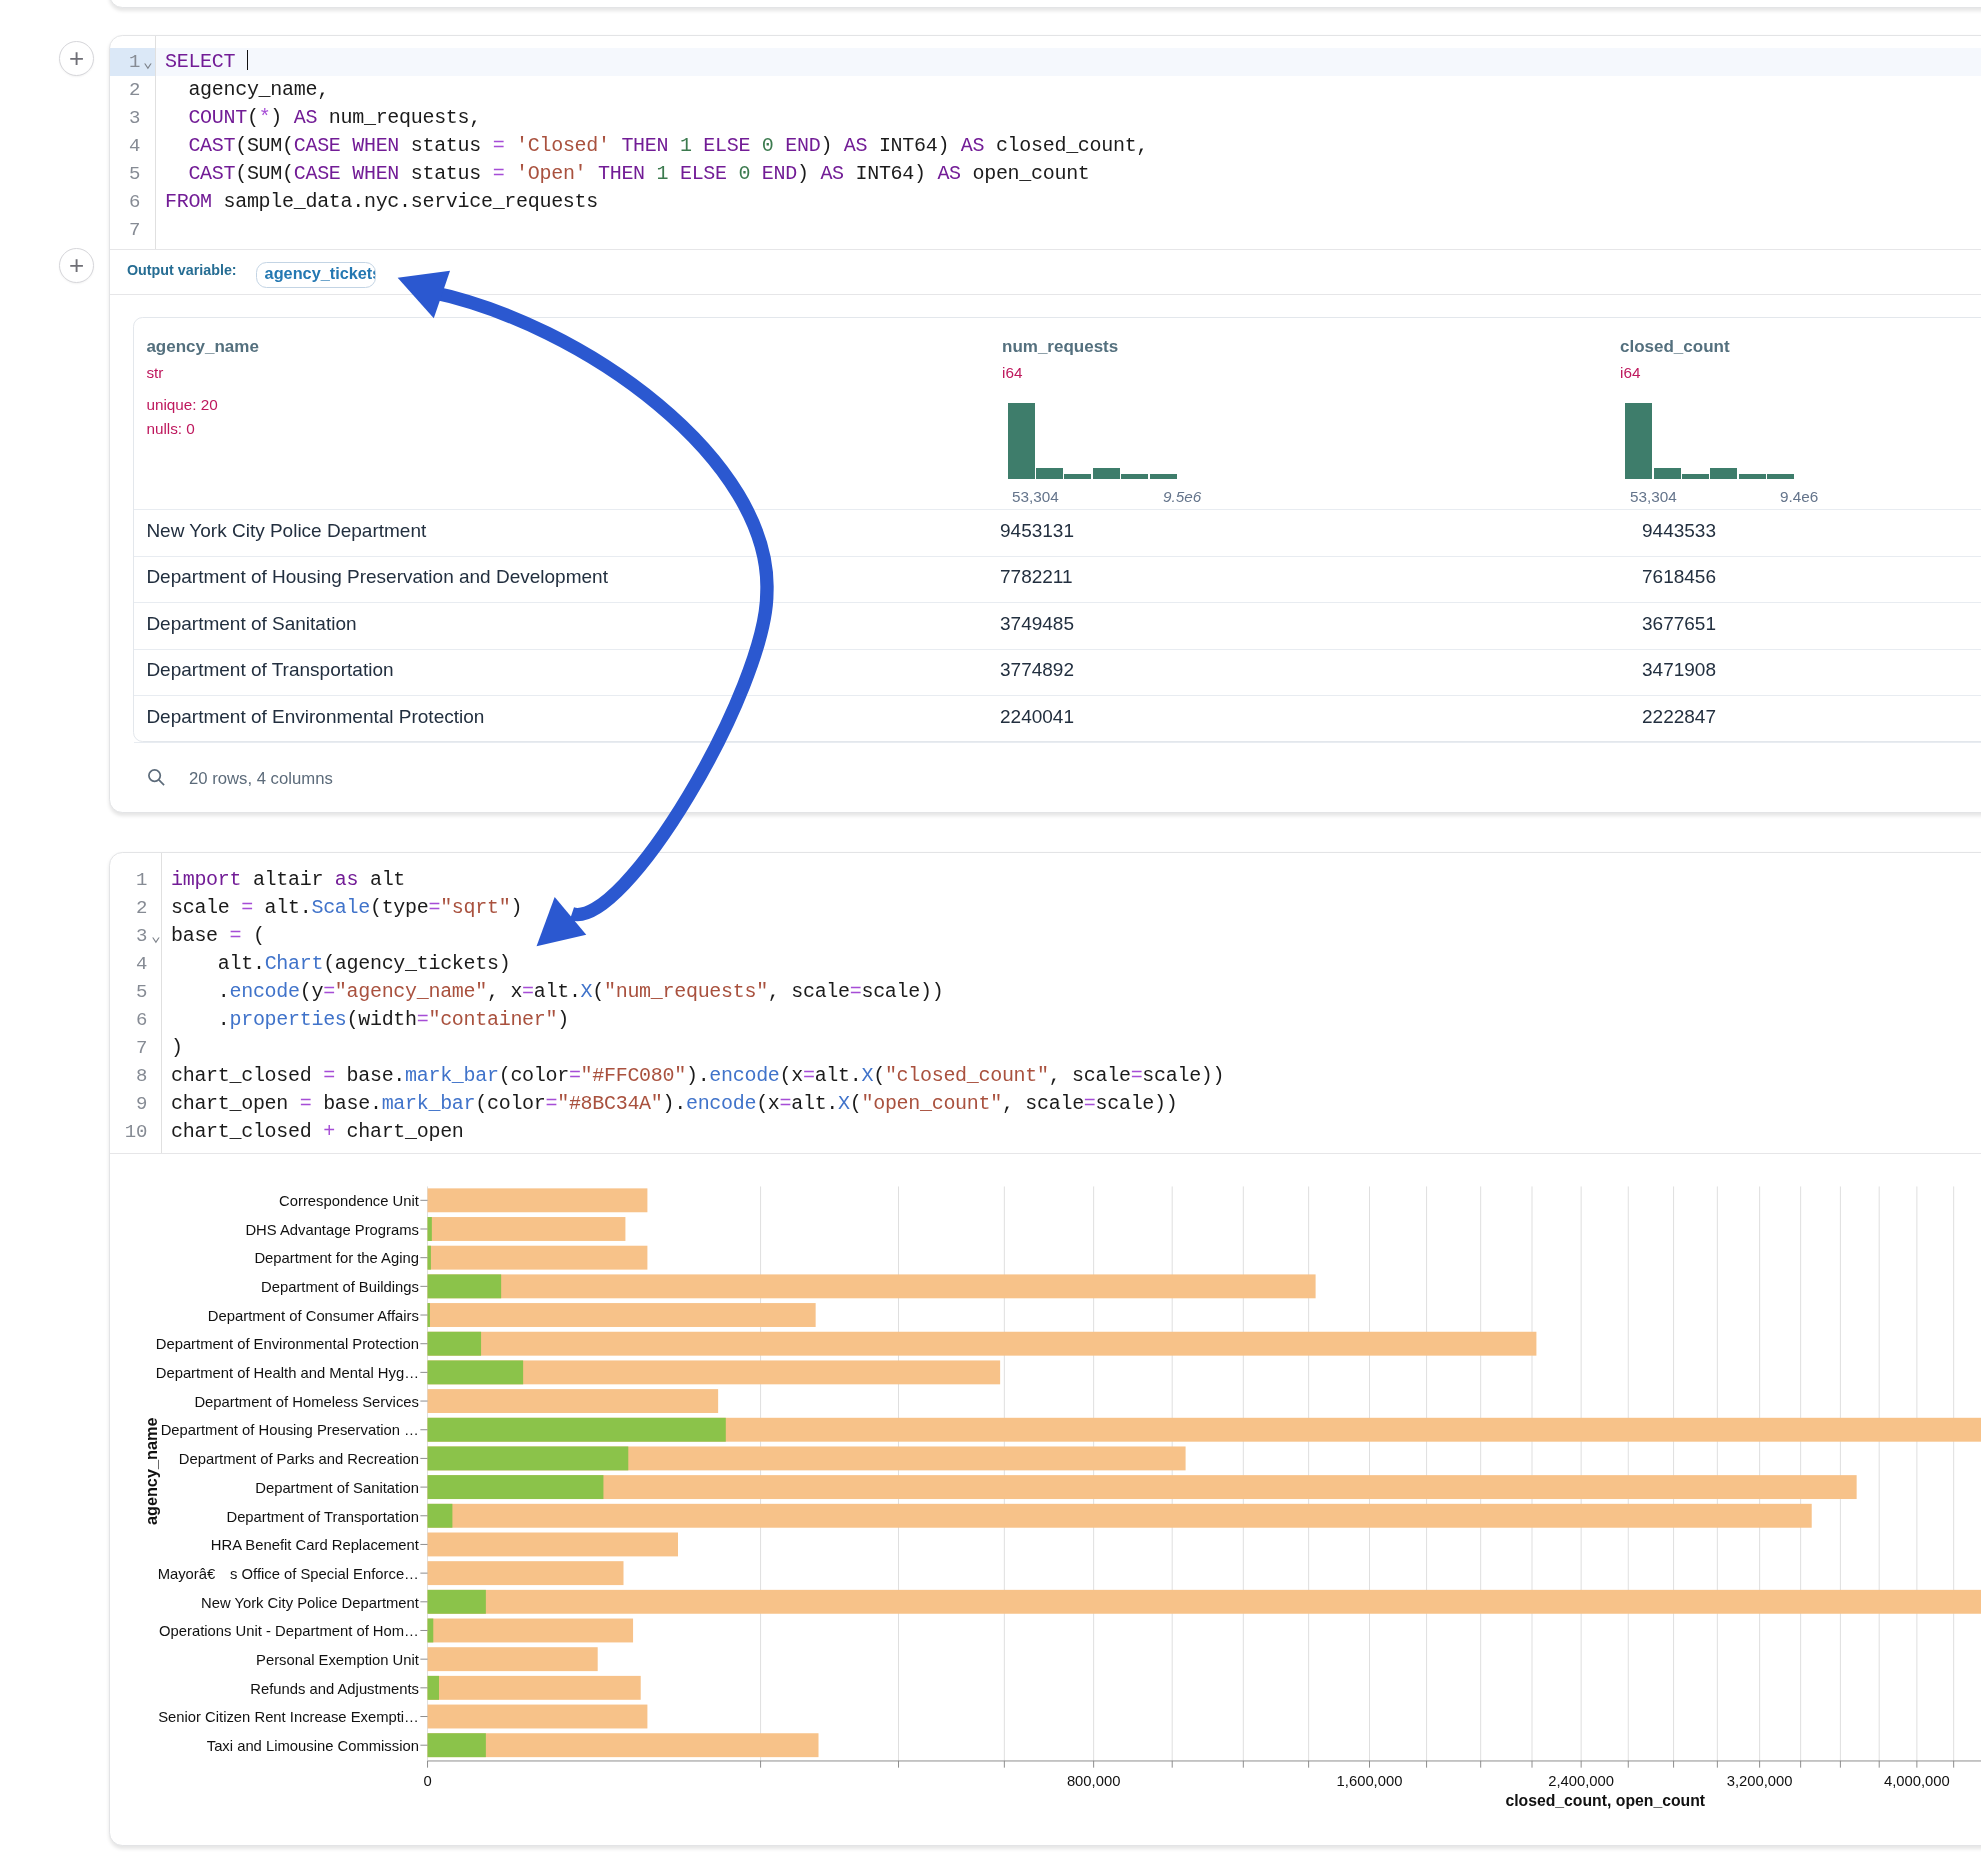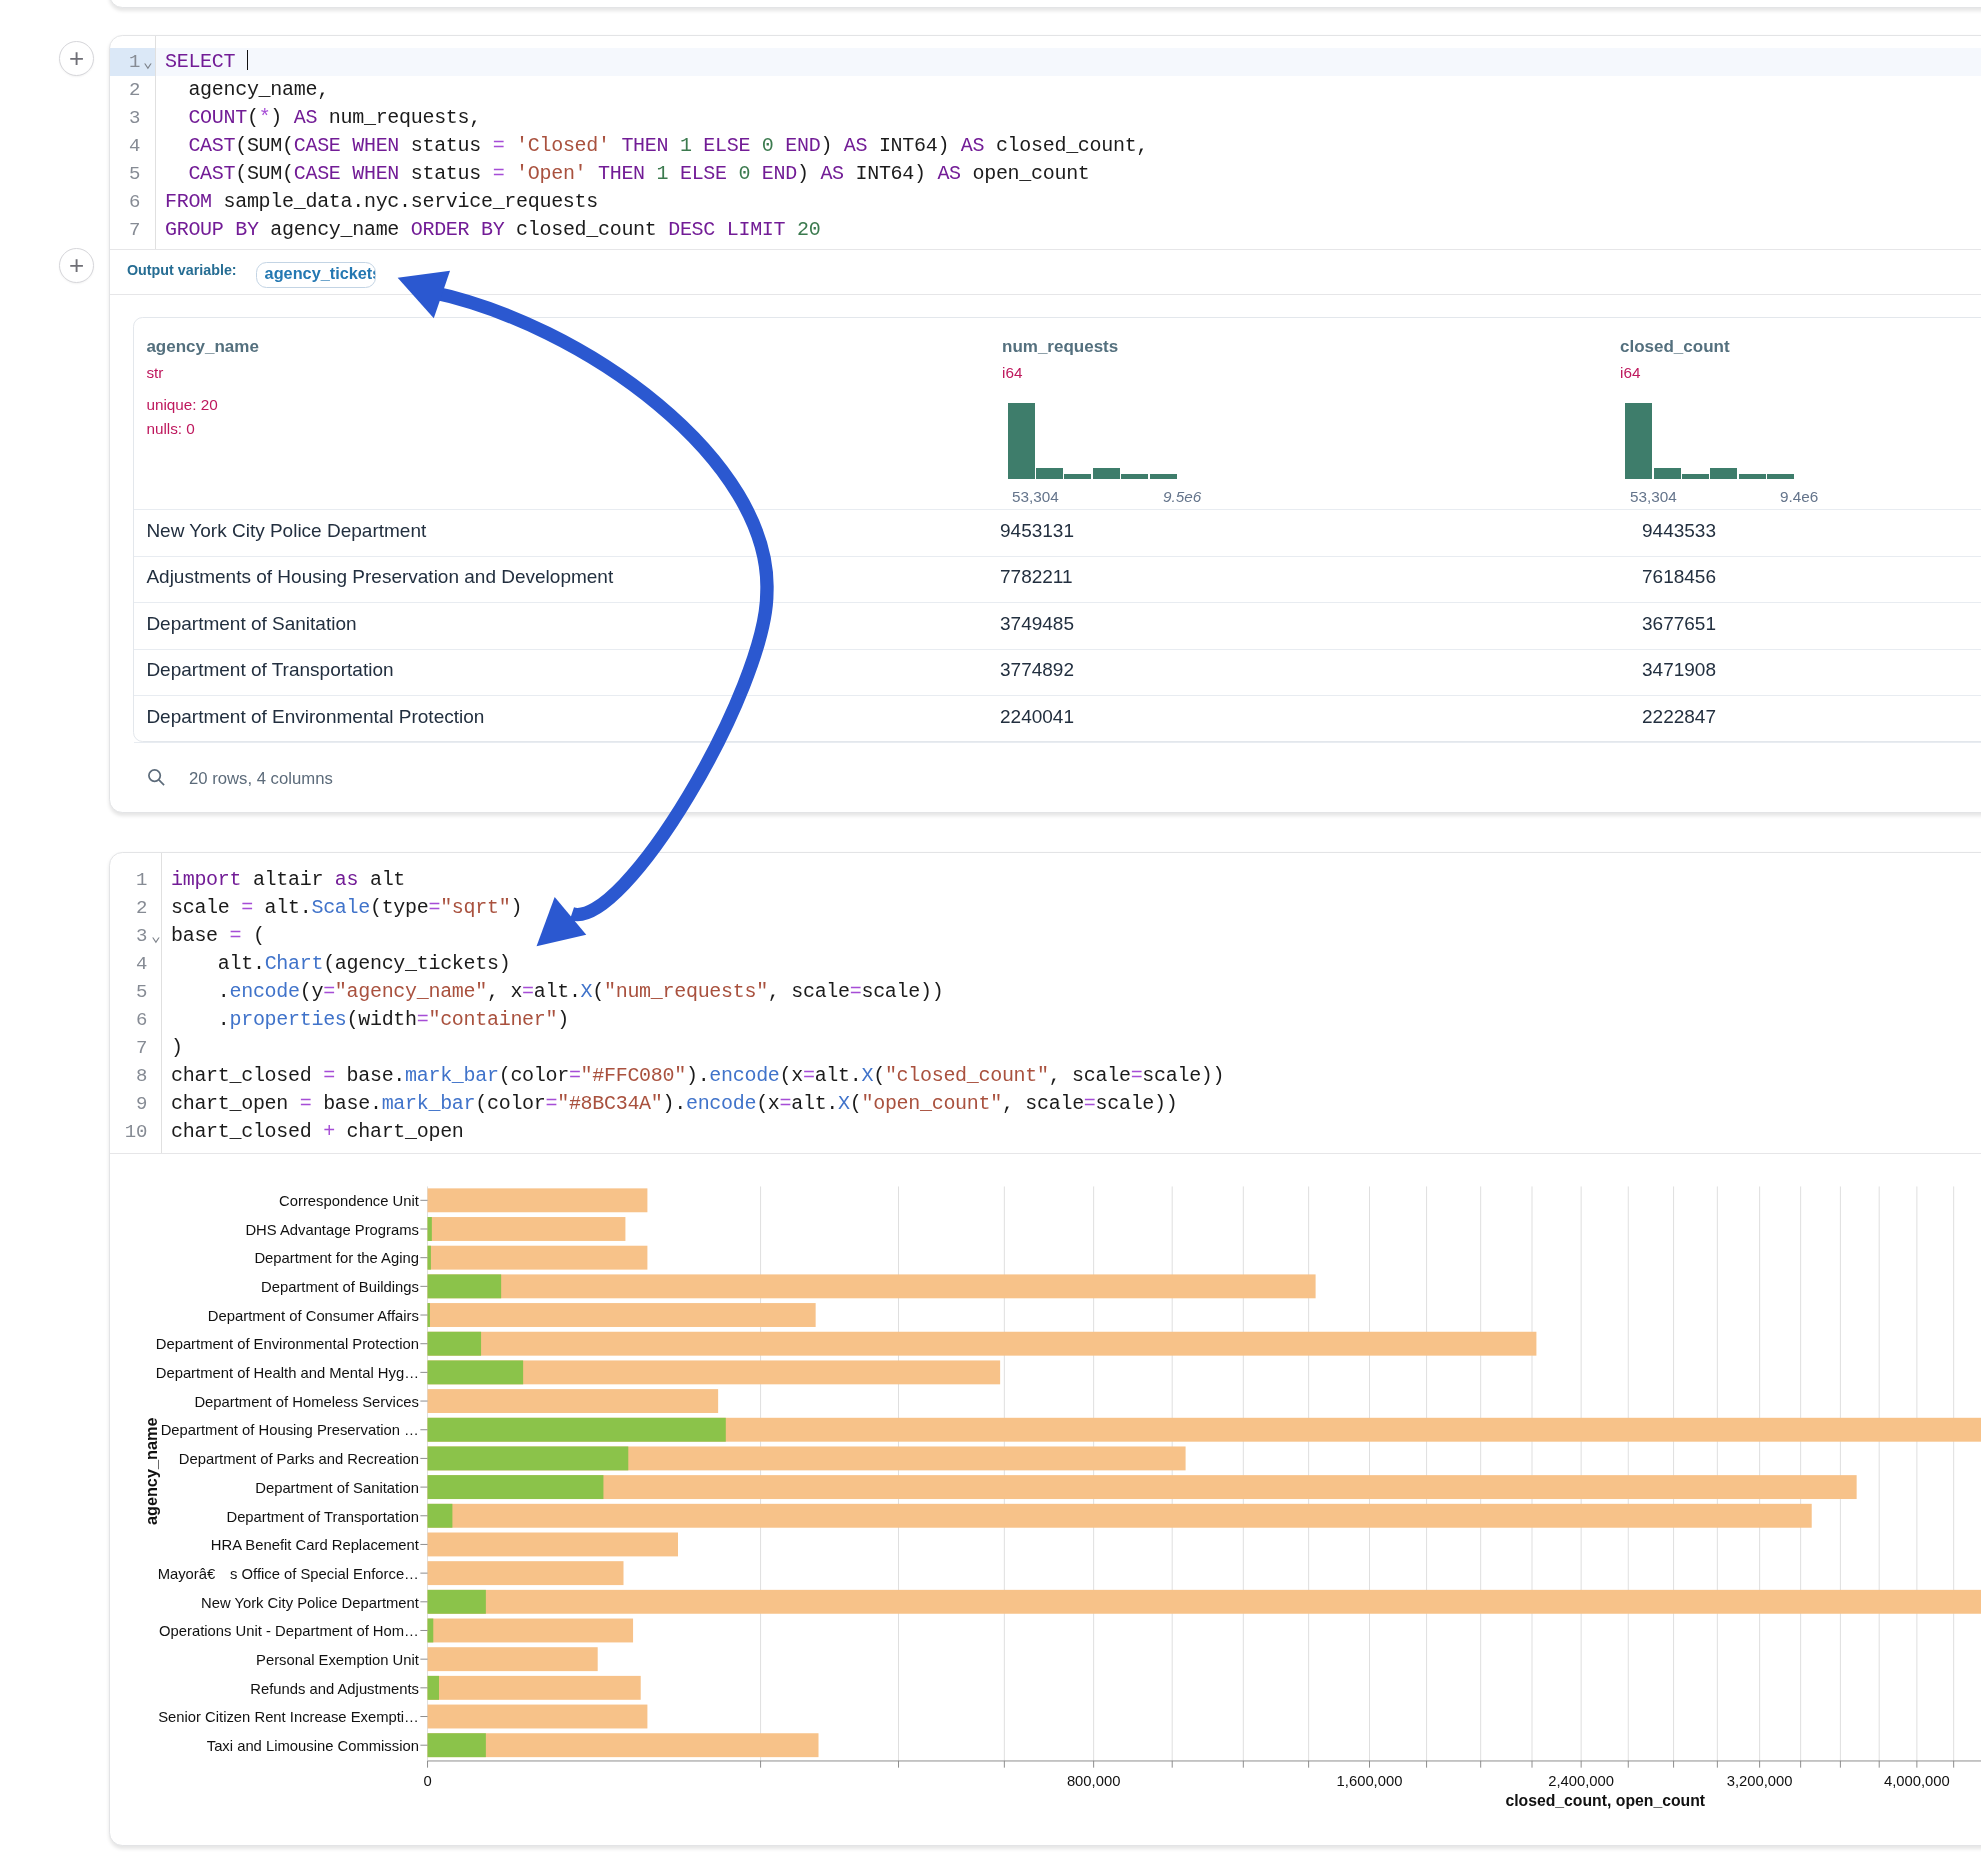--- a/index.html
+++ b/index.html
@@ -58,21 +58,21 @@
 
 <div class="cell" style="top:35px; height:778px;">
   <div style="position:absolute; left:0; top:11.5px; width:45px; height:28px; background:#dbe8f7;"></div>
   <div class="ed ed1" style="padding-top:11.5px; height:213px;">
 <div class="cl act"><span class="ln" style="width:30px">1</span><span class="chv" style="left:33px">⌄</span><span class="code" style="left:55px"><span class="kw">SELECT</span> <span class="cursor"></span></span></div>
 <div class="cl"><span class="ln" style="width:30px">2</span><span class="code" style="left:55px">  agency_name,</span></div>
 <div class="cl"><span class="ln" style="width:30px">3</span><span class="code" style="left:55px">  <span class="kw">COUNT</span>(<span class="op">*</span>) <span class="kw">AS</span> num_requests,</span></div>
 <div class="cl"><span class="ln" style="width:30px">4</span><span class="code" style="left:55px">  <span class="kw">CAST</span>(SUM(<span class="kw">CASE</span> <span class="kw">WHEN</span> status <span class="op">=</span> <span class="st">'Closed'</span> <span class="kw">THEN</span> <span class="nu">1</span> <span class="kw">ELSE</span> <span class="nu">0</span> <span class="kw">END</span>) <span class="kw">AS</span> INT64) <span class="kw">AS</span> closed_count,</span></div>
 <div class="cl"><span class="ln" style="width:30px">5</span><span class="code" style="left:55px">  <span class="kw">CAST</span>(SUM(<span class="kw">CASE</span> <span class="kw">WHEN</span> status <span class="op">=</span> <span class="st">'Open'</span> <span class="kw">THEN</span> <span class="nu">1</span> <span class="kw">ELSE</span> <span class="nu">0</span> <span class="kw">END</span>) <span class="kw">AS</span> INT64) <span class="kw">AS</span> open_count</span></div>
 <div class="cl"><span class="ln" style="width:30px">6</span><span class="code" style="left:55px"><span class="kw">FROM</span> sample_data.nyc.service_requests</span></div>
-<div class="cl"><span class="ln" style="width:30px">7</span><span class="code" style="left:55px"><span class="kw">GROUP</span> <span class="kw">BY</span> agency_name <span class="kw">ORDER</span> <span class="kw">BY</span> closed_count <span class="kw">DESC</span> <span class="kw">LIMIT</span> <span class="nu">20</span></span></div>
+<div class="cl"><span class="ln" style="width:30px">7</span></div>
   </div>
   <div class="gutsep" style="left:45px; height:213px;"></div>
   <div class="ovstrip" style="top:213px; height:46px;">
     <div class="ovlab">Output variable:&nbsp;</div>
     <div class="ovchip">agency_tickets</div>
   </div>
   <div class="tbl">
     <div class="th" style="left:12.4px; top:19px;">agency_name</div>
     <div class="tt" style="left:12.4px; top:46px;">str</div>
     <div class="tt" style="left:12.4px; top:78px;">unique: 20</div>
@@ -97,21 +97,21 @@
 <div class="hbar" style="left:1633px;top:156px;width:27px;height:4.8px"></div>
 <div class="hlab" style="left:1496px;top:170px;">53,304</div>
 <div class="hlab" style="left:1646px;top:170px;">9.4e6</div>
     <div class="hsep" style="top:191px;"></div>
 <div class="trow" style="top:192px">
         <span class="ca">New York City Police Department</span>
         <span class="cb">9453131</span>
         <span class="cc">9443533</span>
       </div>
 <div class="trow" style="top:238px">
-        <span class="ca">Adjustments of Housing Preservation and Development</span>
+        <span class="ca">Department of Housing Preservation and Development</span>
         <span class="cb">7782211</span>
         <span class="cc">7618456</span>
       </div>
 <div class="trow" style="top:285px">
         <span class="ca">Department of Sanitation</span>
         <span class="cb">3749485</span>
         <span class="cc">3677651</span>
       </div>
 <div class="trow" style="top:331px">
         <span class="ca">Department of Transportation</span>

